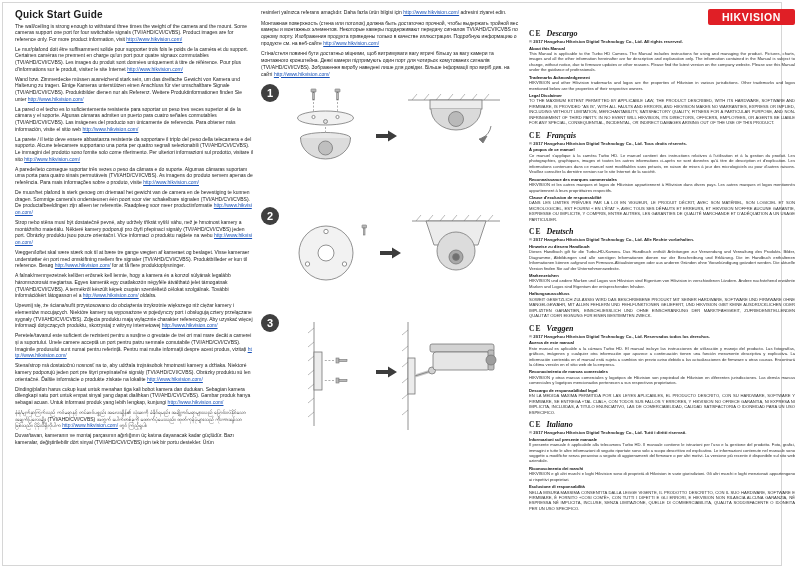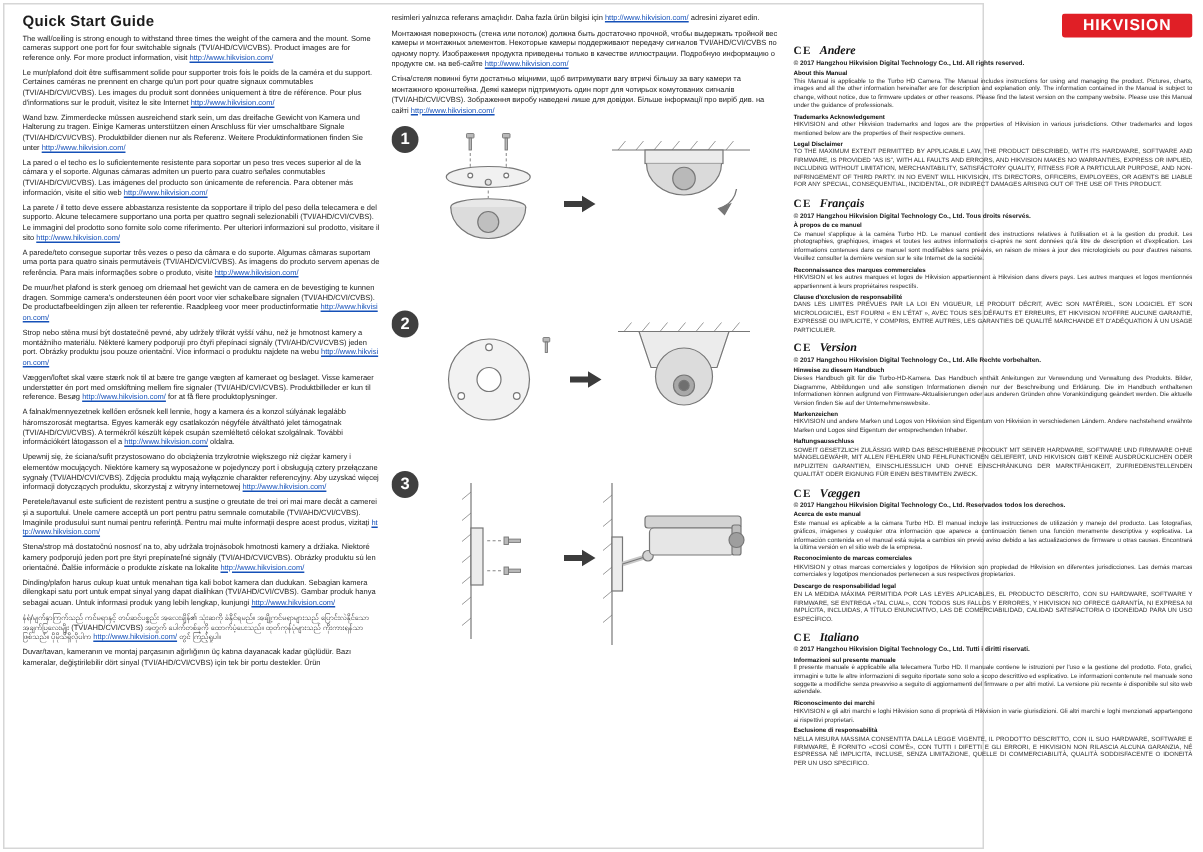--- a/index.html
+++ b/index.html
@@ -1,17 +1,17 @@
 <!DOCTYPE html>
 <html><head>
 <meta charset="utf-8">
 <style>
   *{margin:0;padding:0;box-sizing:border-box}
   html,body{width:802px;height:568px;background:#fff;font-family:"Liberation Sans",sans-serif;color:#1c1c1c;overflow:hidden}
-  .page{position:absolute;left:2px;top:2px;width:654px;height:564px;border:1px solid #d6d6d6;background:#fff}
+  .page{position:absolute;left:2px;top:2px;width:780px;height:564px;border:1px solid #d6d6d6;background:#fff}
 
   
   .col-left{position:absolute;left:12px;top:6px;width:238px;height:552px;overflow:hidden}
   .doc-title{font-size:10px;font-weight:700;letter-spacing:.2px;margin-bottom:2.5px}
   .lp{font-size:5px;line-height:1.32;margin-bottom:3.6px;color:#222}
   .url{color:#1550b8;text-decoration:underline;word-break:break-all;cursor:pointer}
 
   
   .col-mid{position:absolute;left:258px;top:6px;width:260px;height:556px;overflow:hidden}
   .mp{font-size:5px;line-height:1.34;margin-bottom:4px;color:#222}
@@ -159,21 +159,21 @@
   </div>
 
   <div class="col-right">
     <div class="brand">
       <span class="brand-badge">HIKVISION</span>
     </div>
 
     <div class="sec">
       <div class="sec-head">
         <span class="ce">CE</span>
-        <span class="sec-lang">Andere</span>
+        <span class="sec-lang">Descargo</span>
       </div>
       <p class="sec-copy">© 2017 Hangzhou Hikvision Digital Technology Co., Ltd. All rights reserved.</p>
       <p class="sec-p"><b>About this Manual</b><span>This Manual is applicable to the Turbo HD Camera. The Manual includes instructions for using and managing the product. Pictures, charts, images and all the other information hereinafter are for description and explanation only. The information contained in the Manual is subject to change, without notice, due to firmware updates or other reasons. Please find the latest version on the company website. Please use this Manual under the guidance of professionals.</span></p>
       <p class="sec-p"><b>Trademarks Acknowledgement</b><span>HIKVISION and other Hikvision trademarks and logos are the properties of Hikvision in various jurisdictions. Other trademarks and logos mentioned below are the properties of their respective owners.</span></p>
       <p class="sec-p"><b>Legal Disclaimer</b><span>TO THE MAXIMUM EXTENT PERMITTED BY APPLICABLE LAW, THE PRODUCT DESCRIBED, WITH ITS HARDWARE, SOFTWARE AND FIRMWARE, IS PROVIDED “AS IS”, WITH ALL FAULTS AND ERRORS, AND HIKVISION MAKES NO WARRANTIES, EXPRESS OR IMPLIED, INCLUDING WITHOUT LIMITATION, MERCHANTABILITY, SATISFACTORY QUALITY, FITNESS FOR A PARTICULAR PURPOSE, AND NON-INFRINGEMENT OF THIRD PARTY. IN NO EVENT WILL HIKVISION, ITS DIRECTORS, OFFICERS, EMPLOYEES, OR AGENTS BE LIABLE FOR ANY SPECIAL, CONSEQUENTIAL, INCIDENTAL, OR INDIRECT DAMAGES ARISING OUT OF THE USE OF THIS PRODUCT.</span></p>
     </div>
 
     <div class="sec">
       <div class="sec-head">
         <span class="ce">CE</span>
@@ -181,21 +181,21 @@
       </div>
       <p class="sec-copy">© 2017 Hangzhou Hikvision Digital Technology Co., Ltd. Tous droits réservés.</p>
       <p class="sec-p"><b>À propos de ce manuel</b><span>Ce manuel s'applique à la caméra Turbo HD. Le manuel contient des instructions relatives à l'utilisation et à la gestion du produit. Les photographies, graphiques, images et toutes les autres informations ci-après ne sont données qu'à titre de description et d'explication. Les informations contenues dans ce manuel sont modifiables sans préavis, en raison de mises à jour des micrologiciels ou pour d'autres raisons. Veuillez consulter la dernière version sur le site Internet de la société.</span></p>
       <p class="sec-p"><b>Reconnaissance des marques commerciales</b><span>HIKVISION et les autres marques et logos de Hikvision appartiennent à Hikvision dans divers pays. Les autres marques et logos mentionnés appartiennent à leurs propriétaires respectifs.</span></p>
       <p class="sec-p"><b>Clause d'exclusion de responsabilité</b><span>DANS LES LIMITES PRÉVUES PAR LA LOI EN VIGUEUR, LE PRODUIT DÉCRIT, AVEC SON MATÉRIEL, SON LOGICIEL ET SON MICROLOGICIEL, EST FOURNI « EN L'ÉTAT », AVEC TOUS SES DÉFAUTS ET ERREURS, ET HIKVISION N'OFFRE AUCUNE GARANTIE, EXPRESSE OU IMPLICITE, Y COMPRIS, ENTRE AUTRES, LES GARANTIES DE QUALITÉ MARCHANDE ET D'ADÉQUATION À UN USAGE PARTICULIER.</span></p>
     </div>
 
     <div class="sec">
       <div class="sec-head">
         <span class="ce">CE</span>
-        <span class="sec-lang">Version</span>
+        <span class="sec-lang">Deutsch</span>
       </div>
       <p class="sec-copy">© 2017 Hangzhou Hikvision Digital Technology Co., Ltd. Alle Rechte vorbehalten.</p>
       <p class="sec-p"><b>Hinweise zu diesem Handbuch</b><span>Dieses Handbuch gilt für die Turbo-HD-Kamera. Das Handbuch enthält Anleitungen zur Verwendung und Verwaltung des Produkts. Bilder, Diagramme, Abbildungen und alle sonstigen Informationen dienen nur der Beschreibung und Erklärung. Die im Handbuch enthaltenen Informationen können aufgrund von Firmware-Aktualisierungen oder aus anderen Gründen ohne Vorankündigung geändert werden. Die aktuelle Version finden Sie auf der Unternehmenswebsite.</span></p>
       <p class="sec-p"><b>Markenzeichen</b><span>HIKVISION und andere Marken und Logos von Hikvision sind Eigentum von Hikvision in verschiedenen Ländern. Andere nachstehend erwähnte Marken und Logos sind Eigentum der entsprechenden Inhaber.</span></p>
       <p class="sec-p"><b>Haftungsausschluss</b><span>SOWEIT GESETZLICH ZULÄSSIG WIRD DAS BESCHRIEBENE PRODUKT MIT SEINER HARDWARE, SOFTWARE UND FIRMWARE OHNE MÄNGELGEWÄHR, MIT ALLEN FEHLERN UND FEHLFUNKTIONEN GELIEFERT, UND HIKVISION GIBT KEINE AUSDRÜCKLICHEN ODER IMPLIZITEN GARANTIEN, EINSCHLIESSLICH UND OHNE EINSCHRÄNKUNG DER MARKTFÄHIGKEIT, ZUFRIEDENSTELLENDEN QUALITÄT ODER EIGNUNG FÜR EINEN BESTIMMTEN ZWECK.</span></p>
     </div>
 
     <div class="sec">
       <div class="sec-head">
         <span class="ce">CE</span>

